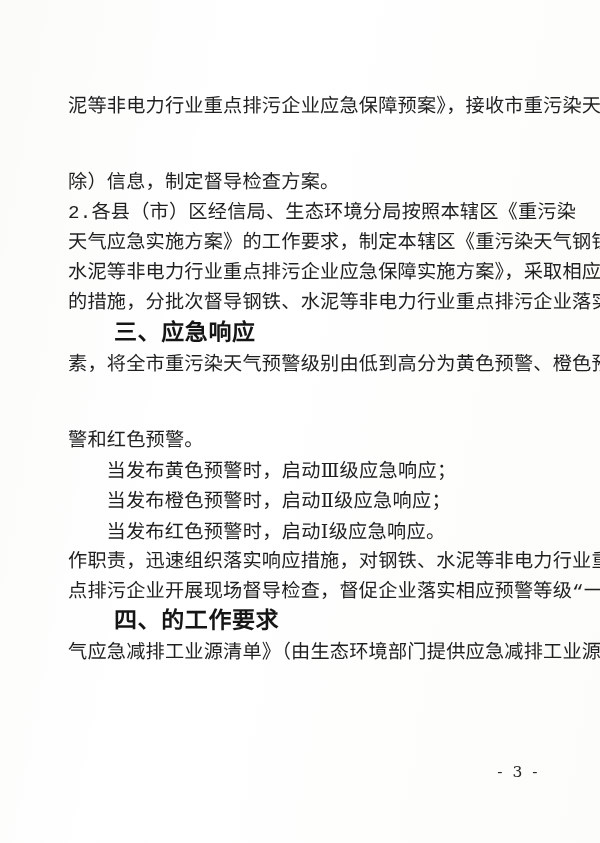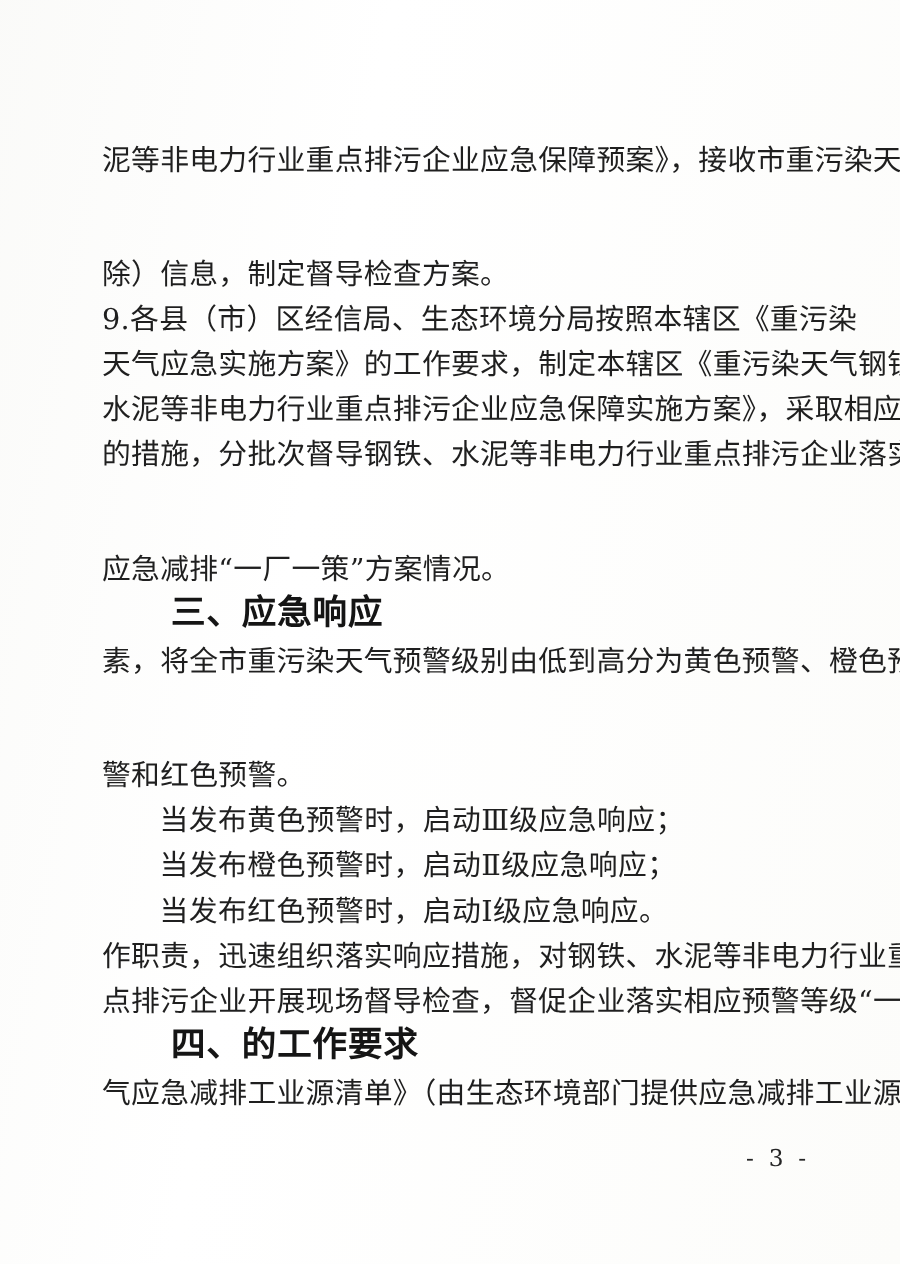--- a/index.html
+++ b/index.html
@@ -42,20 +42,21 @@
   .line,
   .para {
     font-size: 19.2px;
     line-height: 30.1px;
     color: #1c1c1c;
     letter-spacing: 0.2px;
     text-align: justify;
     text-justify: inter-character;
     margin: 0;
     font-weight: 400;
+    font-family: Liberation Mono, monospace;
     -webkit-font-smoothing: antialiased;
   }
 
   
   .para > .ln {
     display: block;
     text-align: justify;
     text-justify: inter-character;
     text-align-last: justify;
     white-space: nowrap;
@@ -110,25 +111,24 @@
 <div class="page">
 
   <div class="content">
 
     <div class="para">
       <span class="ln">泥等非电力行业重点排污企业应急保障预案》，接收市重污染天</span>
       <span class="ln last">除）信息，制定督导检查方案。</span>
     </div>
 
     <div class="para">
-      <span class="ln">9.各县（市）区经信局、生态环境分局按照本辖区《重污染</span>
+      <span class="ln">2.各县（市）区经信局、生态环境分局按照本辖区《重污染</span>
       <span class="ln">天气应急实施方案》的工作要求，制定本辖区《重污染天气钢铁、</span>
       <span class="ln">水泥等非电力行业重点排污企业应急保障实施方案》，采取相应</span>
       <span class="ln">的措施，分批次督导钢铁、水泥等非电力行业重点排污企业落实</span>
-      <span class="ln last">应急减排“一厂一策”方案情况。</span>
     </div>
 
     <div class="heading">三、应急响应</div>
 
     <div class="para">
       <span class="ln">素，将全市重污染天气预警级别由低到高分为黄色预警、橙色预</span>
       <span class="ln last">警和红色预警。</span>
     </div>
 
     <div class="resp-line">当发布黄色预警时，启动Ⅲ级应急响应；</div>

